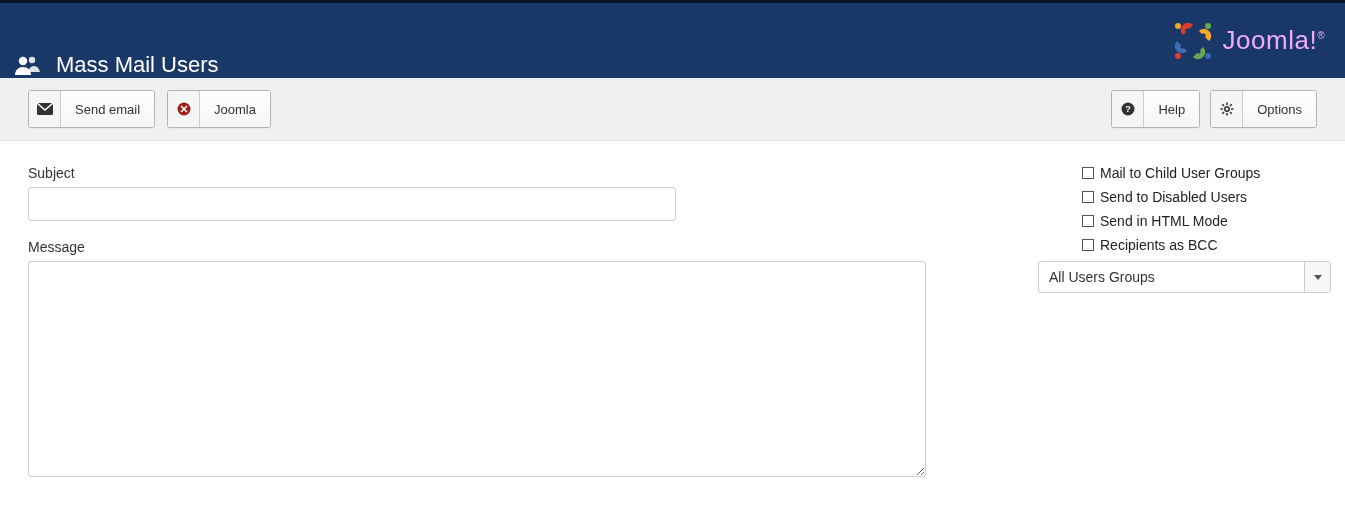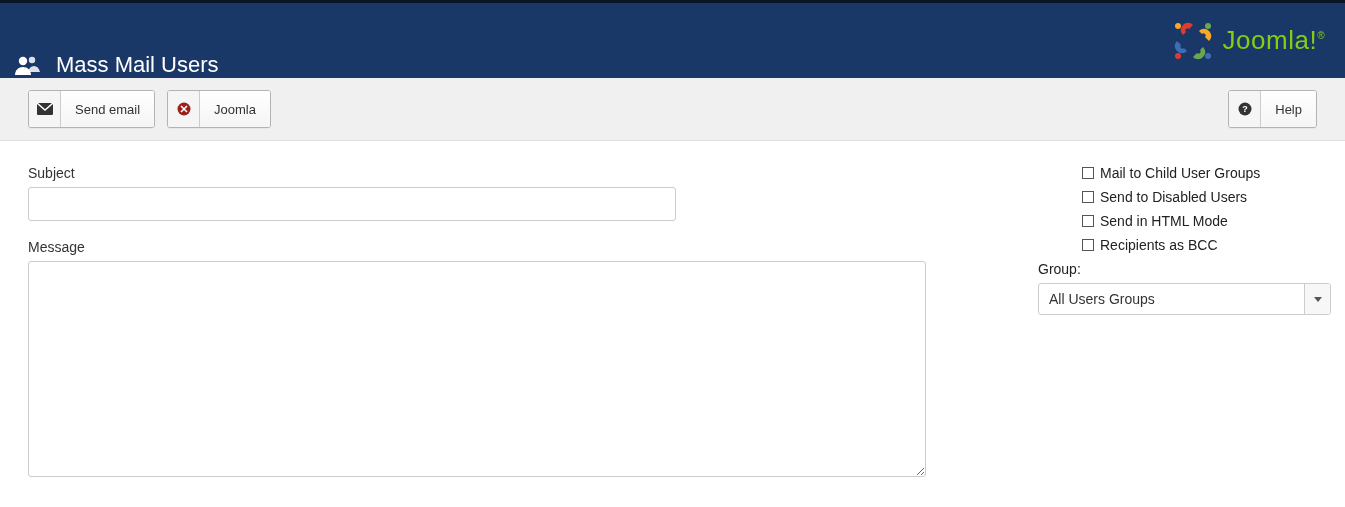--- a/index.html
+++ b/index.html
@@ -20,21 +20,21 @@
     padding: 0 24px 0 14px;
     position: relative;
   }
   .header-left { display: flex; align-items: center; gap: 16px; }
   .page-icon { display:inline-flex; }
   .page-title { font-size: 22px; font-weight: 400; color: #fff; }
   .brand {
     position: absolute; right: 20px; top: 50%; transform: translateY(-50%);
     display: flex; align-items: center; gap: 10px;
   }
-  .brand-text { font-size: 26px; color: #84cc16; letter-spacing: 0.5px; font-weight:300;}
+  .brand-text { font-size: 26px; color: #f0abfc; letter-spacing: 0.5px; font-weight:300;}
   .brand-reg { font-size: 10px; vertical-align: super; }
 
   .toolbar {
     background: #f0f0f0;
     border-bottom: 1px solid #e0e0e0;
     padding: 12px 28px;
     display: flex;
     align-items: center;
   }
   .toolbar-left { display:flex; gap:12px; }
@@ -161,20 +161,38 @@
   <div class="toolbar-right">
     <button class="btn">
       <span class="btn-icon">
         <svg width="14" height="14" viewBox="0 0 14 14">
             <circle cx="7" cy="7" r="6.5" fill="#333"></circle>
             <text x="7" y="10" font-size="9" text-anchor="middle" fill="#fff" font-family="Arial" font-weight="bold">?</text>
           </svg>
       </span>
       <span class="btn-label">Help</span>
     </button>
+    <button class="btn">
+      <span class="btn-icon">
+        <svg width="14" height="14" viewBox="0 0 14 14">
+            <circle cx="7" cy="7" r="2.2" fill="none" stroke="#333" stroke-width="1.6"></circle>
+            <g stroke="#333" stroke-width="1.6">
+              <line x1="7" y1="0.5" x2="7" y2="3"></line>
+              <line x1="7" y1="11" x2="7" y2="13.5"></line>
+              <line x1="0.5" y1="7" x2="3" y2="7"></line>
+              <line x1="11" y1="7" x2="13.5" y2="7"></line>
+              <line x1="2.3" y1="2.3" x2="4" y2="4"></line>
+              <line x1="10" y1="10" x2="11.7" y2="11.7"></line>
+              <line x1="11.7" y1="2.3" x2="10" y2="4"></line>
+              <line x1="4" y1="10" x2="2.3" y2="11.7"></line>
+            </g>
+          </svg>
+      </span>
+      <span class="btn-label">Options</span>
+    </button>
   </div>
 </div>
 
 <div class="content">
   <div class="main">
     <div class="fld-group">
       <label class="form-label">Subject</label>
       <input type="text" class="text-input" value="" style="">
     </div>
     <div class="fld-group">
@@ -193,21 +211,20 @@
       <span>Send to Disabled Users</span>
     </div>
     <div class="check-row">
       <span class="checkbox"></span>
       <span>Send in HTML Mode</span>
     </div>
     <div class="check-row">
       <span class="checkbox"></span>
       <span>Recipients as BCC</span>
     </div>
-    <div class="group-label">Group:</div>
     <div class="select">
       <div class="select-value">All Users Groups</div>
       <div class="select-caret">
           <span class="caret-down"></span>
         </div>
     </div>
   </div>
 </div>
 
 </body></html>

